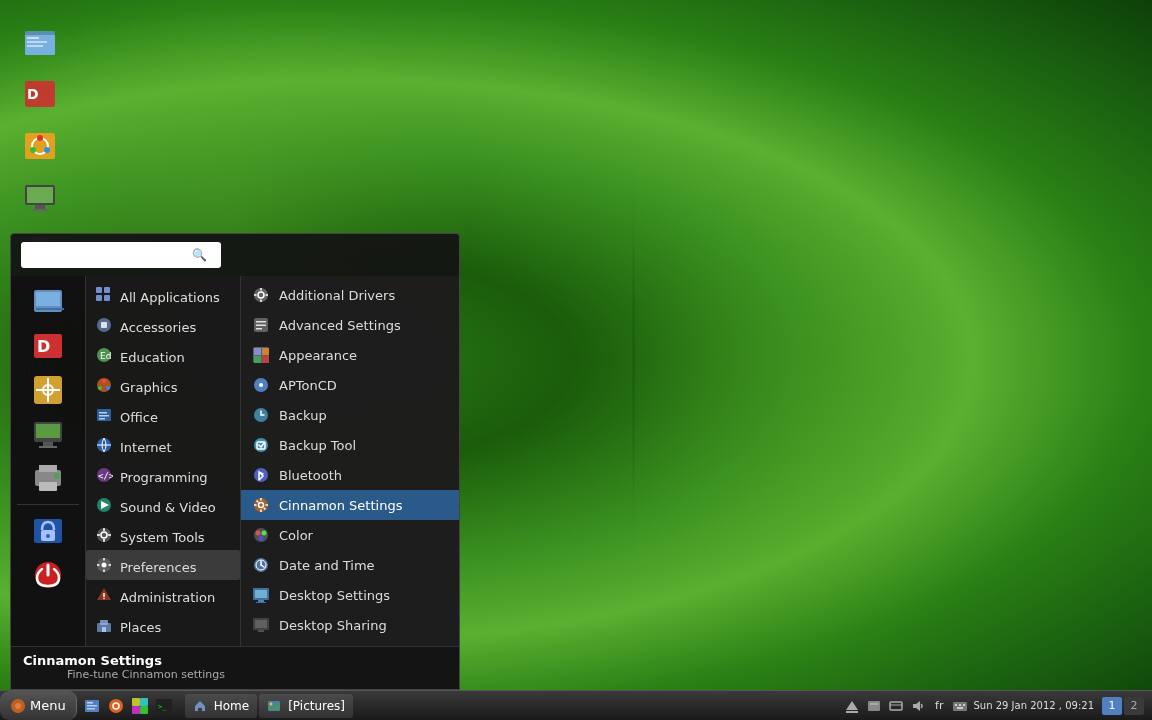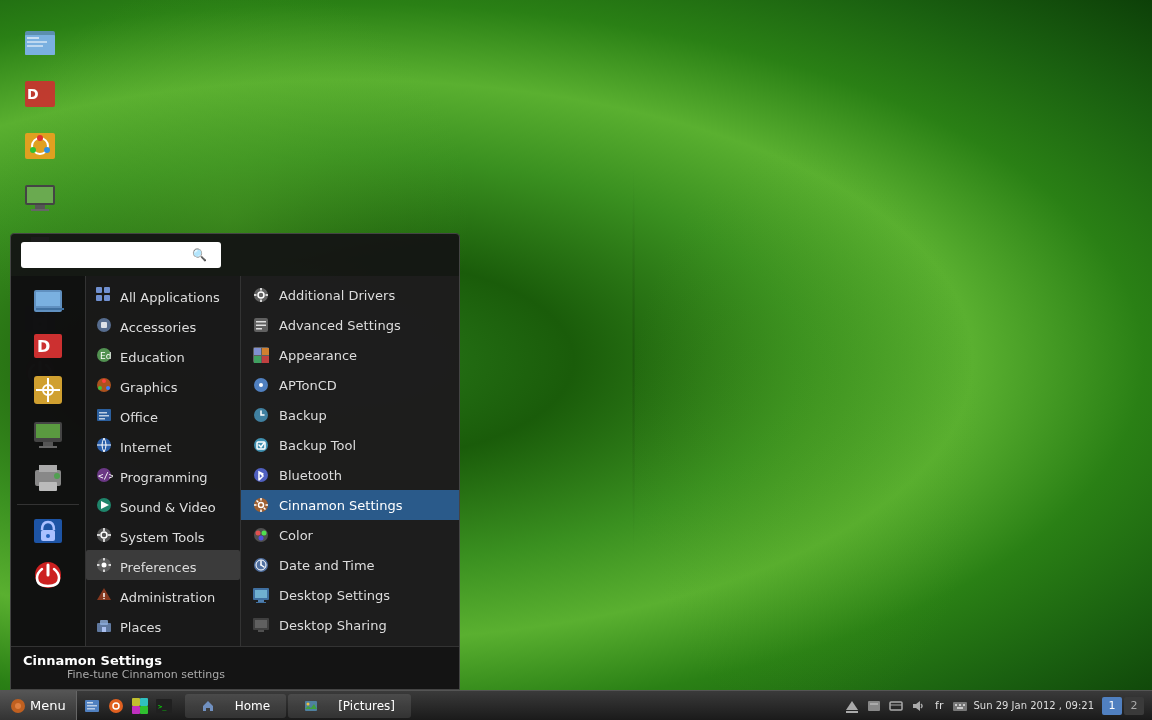--- a/index.html
+++ b/index.html
@@ -49,20 +49,21 @@
       display: flex;
       align-items: center;
       gap: 4px;
       padding: 0 10px;
       height: 100%;
       background: linear-gradient(to bottom, #555, #333);
       border-right: 1px solid #666;
       cursor: pointer;
       color: white;
       font-size: 13px;
+      border-radius: 9px;
     }
 
     #taskbar-left {
       display: flex;
       align-items: center;
       gap: 2px;
       padding: 0 4px;
       flex: 1;
     }
 
@@ -72,22 +73,22 @@
       display: flex;
       align-items: center;
       justify-content: center;
       cursor: pointer;
       border-radius: 3px;
     }
 
     .taskbar-app {
       display: flex;
       align-items: center;
-      gap: 20px;
-      padding: 0 16px;
+      gap: 7px;
+      padding: 0 8px;
       height: 24px;
       background: rgba(255,255,255,0.1);
       border-radius: 3px;
       cursor: pointer;
       color: white;
       font-size: 12px;
     }
 
     #taskbar-right {
       display: flex;

